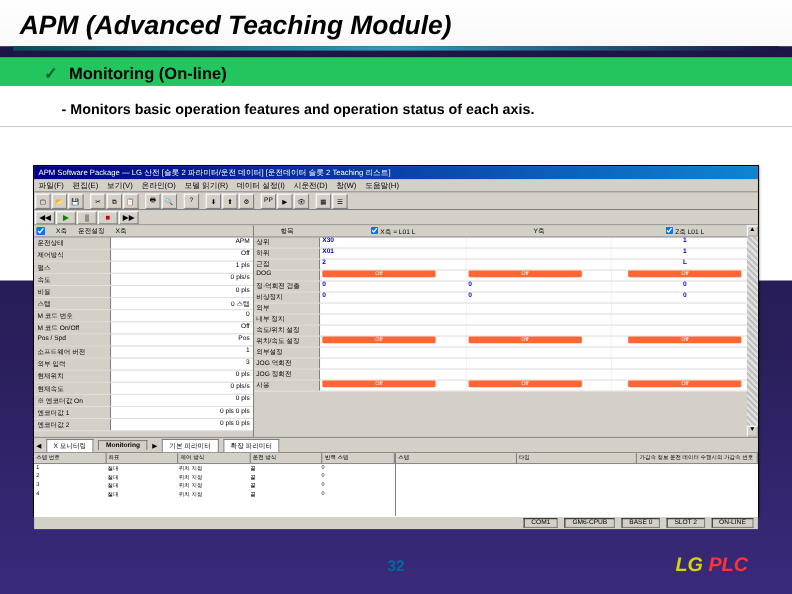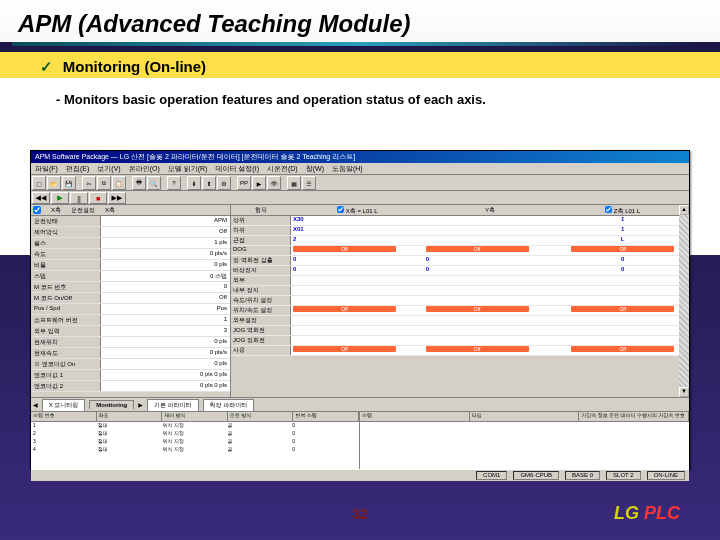--- a/index.html
+++ b/index.html
@@ -15,21 +15,21 @@
     background: linear-gradient(180deg, #fff 0%, #f8f8f8 100%);
   }
   .title-rule {
     height: 4px;
     background: linear-gradient(90deg, #0a4a5a 0%, #2a9fb8 50%, #1a1442 100%);
     margin: 0 12px 6px;
   }
   .bullet {
     color: #000; font-size: 15px; font-weight: bold;
     padding: 6px 40px 2px;
-    background: #fde047;
+    background: #22c55e;
   }
   .check { color: #0a5c2a; margin-right: 6px; font-weight: bold; }
   .subtext {
     color: #000; font-size: 13px; font-weight: bold;
     padding: 14px 56px 8px; background: #fff;
   }
   .white-bg { background: #fff; height: 140px; }
 
   .app-window {
     position: absolute; left: 30px; top: 150px;
@@ -135,21 +135,21 @@
   .bp-list-row > div { flex:1; }
 
   .statusbar {
     height: 12px; background: #d4d0c8; border-top: 1px solid #fff;
     font-size: 6px; padding: 1px 4px; display: flex; justify-content: flex-end; gap: 6px;
   }
   .status-cell { border: 1px inset #808080; padding: 0 6px; }
 
   .page-num {
     position: absolute; bottom: 18px; left: 50%; transform: translateX(-50%);
-    color: #7f1d1d; font-size: 14px; font-weight: bold;
+    color: #0369a1; font-size: 14px; font-weight: bold;
   }
   .footer-brand {
     position: absolute; bottom: 16px; right: 40px;
     font-style: italic; font-weight: bold; font-size: 18px;
   }
   .footer-brand .lg { color: #d4d400; }
   .footer-brand .plc { color: #ff3333; }
 
   .scrollbar-v {
     position: absolute; right: 0; top: 0; bottom: 0; width: 10px;

